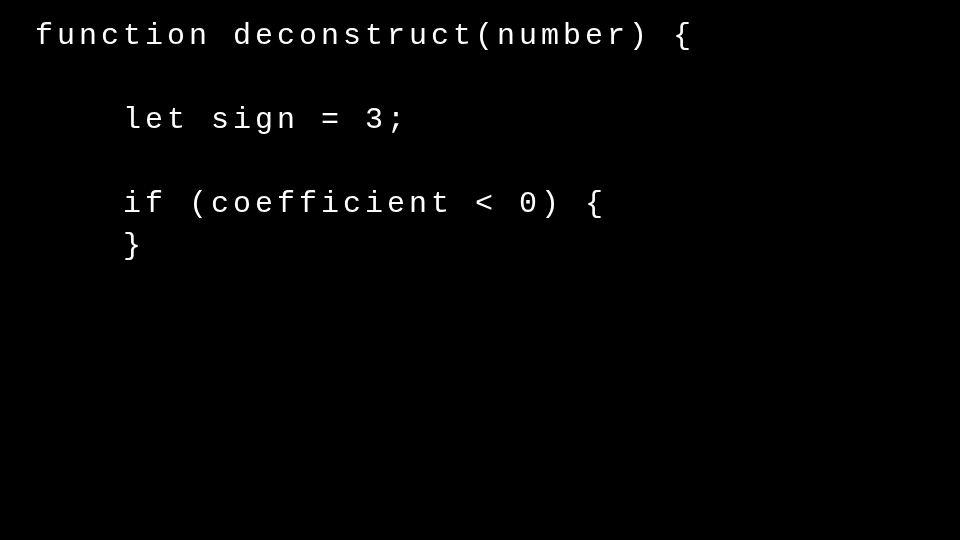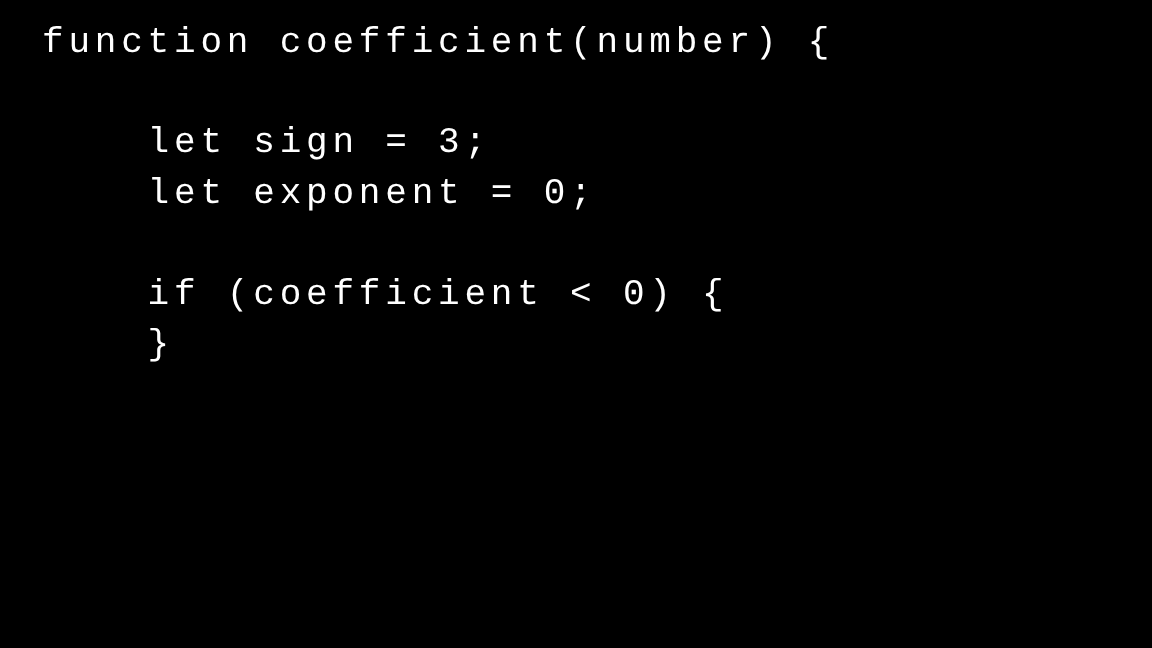--- a/index.html
+++ b/index.html
@@ -25,20 +25,19 @@
       font-weight: 300;
     }
     .blank-line {
       height: 42px;
     }
   </style>
 </head>
 <body>
 
 <div class="code-block">
-  <div class="code-line">function coefficient(number) {</div>
+  <div class="code-line">function deconstruct(number) {</div>
   <div class="blank-line"></div>
   <div class="code-line">    let sign = 3;</div>
-  <div class="code-line">    let exponent = 0;</div>
   <div class="blank-line"></div>
   <div class="code-line">    if (coefficient &lt; 0) {</div>
   <div class="code-line">    }</div>
 </div>
 
 </body></html>

